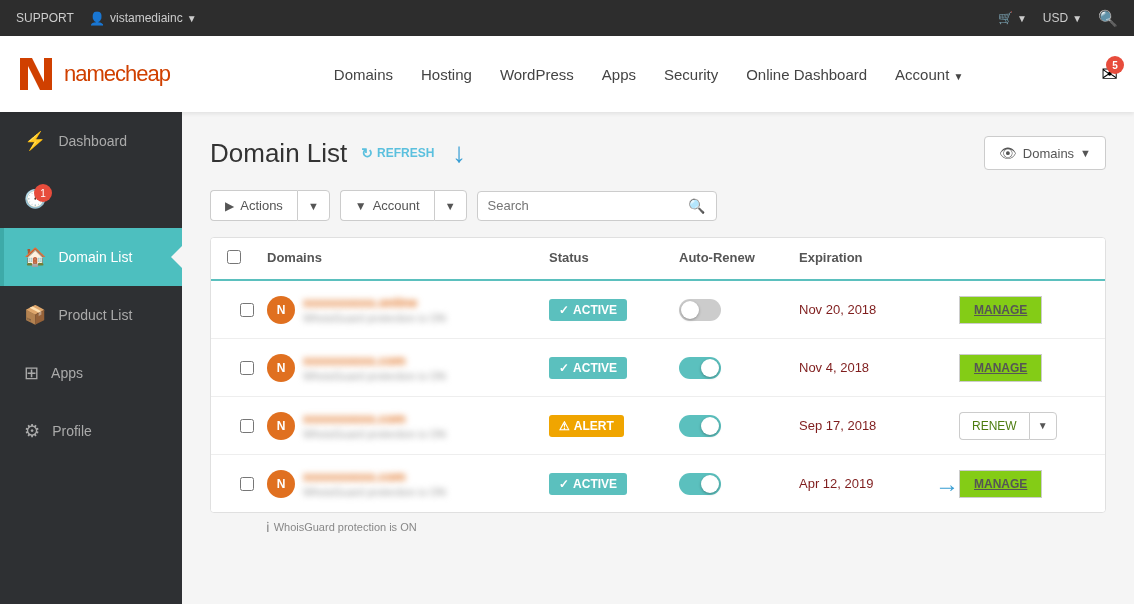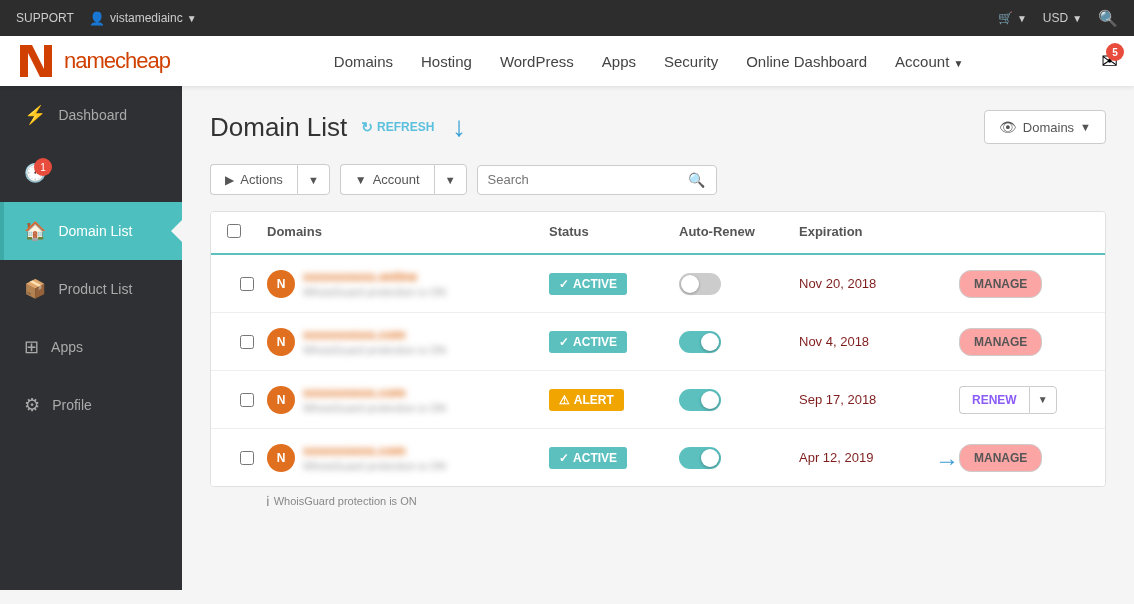--- a/index.html
+++ b/index.html
@@ -17,21 +17,21 @@
       font-size: 12px;
     }
     .top-bar-left { display: flex; gap: 16px; align-items: center; }
     .top-bar-right { display: flex; gap: 16px; align-items: center; }
     .top-bar a, .top-bar span { color: #ccc; cursor: pointer; display: flex; align-items: center; gap: 4px; }
     .dropdown-arrow { font-size: 10px; }
 
     
     .header {
       background: #fff;
-      height: 50px;
+      height: 76px;
       display: flex;
       align-items: center;
       padding: 0 16px;
       box-shadow: 0 2px 4px rgba(0,0,0,0.08);
       position: relative;
       z-index: 10;
     }
     .logo-area { display: flex; align-items: center; gap: 8px; min-width: 180px; }
     .logo-n {
       width: 40px; height: 40px;
@@ -159,27 +159,27 @@
       cursor: pointer; position: relative;
     }
     .toggle.on { background: #5bc0be; justify-content: flex-end; }
     .toggle.off { background: #ccc; justify-content: flex-start; }
     .toggle-thumb {
       width: 18px; height: 18px; border-radius: 50%; background: #fff;
       box-shadow: 0 1px 3px rgba(0,0,0,0.3);
     }
     .expiry-date { color: #7f1d1d; font-size: 13px; }
     .manage-btn {
-      border: 1px solid #ccc; background: #fca5a5; padding: 6px 14px;
-      border-radius: 12px; cursor: pointer; font-size: 12px; color: #555; font-weight: 600;
+      border: 1px solid #ccc; background: #84cc16; padding: 6px 14px;
+      border-radius: 0; cursor: pointer; font-size: 12px; color: #555; font-weight: 600; text-decoration: underline;
     }
     .renew-split { display: flex; }
     .renew-split .main-part {
       border: 1px solid #ccc; background: #fff; padding: 6px 12px;
-      border-radius: 4px 0 0 4px; cursor: pointer; font-size: 12px; color: #8b5cf6; font-weight: 700;
+      border-radius: 4px 0 0 4px; cursor: pointer; font-size: 12px; color: #4d7c0f; font-weight: 400;
       border-right: none;
     }
     .renew-split .arrow-part {
       border: 1px solid #ccc; background: #fff; padding: 6px 8px;
       border-radius: 0 4px 4px 0; cursor: pointer; font-size: 10px; color: #555;
     }
     .checkbox-wrap { display: flex; align-items: center; justify-content: center; }
     input[type=checkbox] { width: 14px; height: 14px; cursor: pointer; }
 
     

